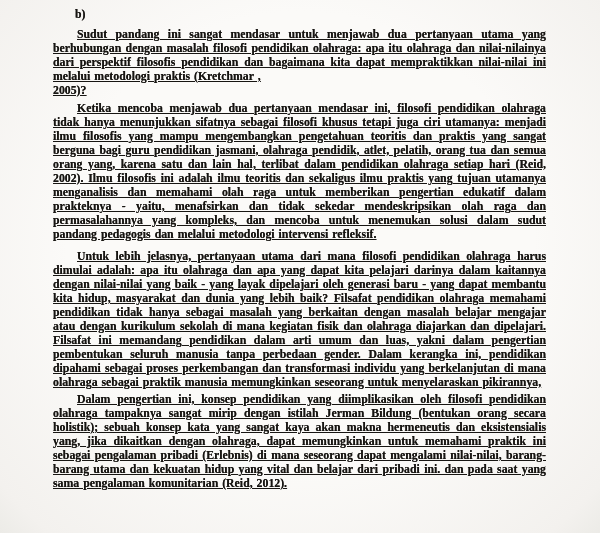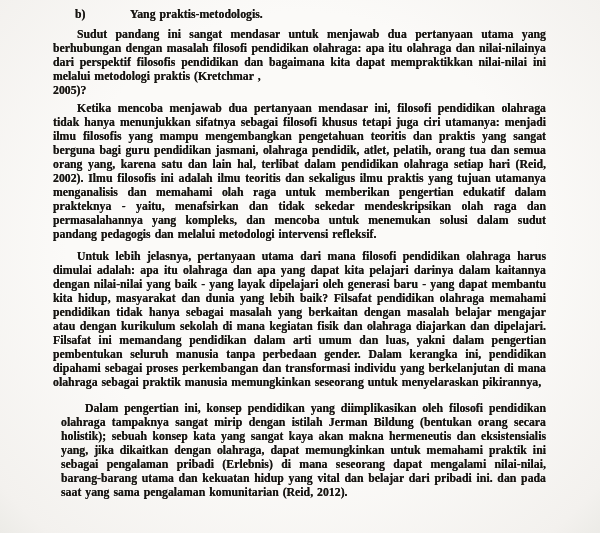--- a/index.html
+++ b/index.html
@@ -34,33 +34,33 @@
   }
   .heading .marker {
     display: inline-block;
     min-width: 55px;
   }
   .para {
     margin: 0 0 4px 0;
     text-align: justify;
     text-indent: 24px;
     white-space: pre-line;
+    text-decoration: underline;
   }
   .para.gap-after-large { margin-bottom: 8px; }
-  .para.gap-after-medium { margin-bottom: 12px; }
-  .para.last { margin-bottom: 0; margin-left: 8px; }
+  .para.gap-after-medium { margin-bottom: 3px; }
+  .para.last { margin-bottom: 0; }
 </style>
 </head>
 <body>
 
 <div class="page">
 
   <div class="heading">
     <span class="marker">b)</span>
-    <span class="title">Yang praktis-metodologis.</span>
   </div>
 
   <p class="para">Sudut pandang ini sangat mendasar untuk menjawab dua pertanyaan utama yang berhubungan dengan masalah filosofi pendidikan olahraga: apa itu olahraga dan nilai-nilainya dari perspektif filosofis pendidikan dan bagaimana kita dapat mempraktikkan nilai-nilai ini melalui metodologi praktis (Kretchmar ,
 2005)?</p>
 
   <p class="para gap-after-large">Ketika mencoba menjawab dua pertanyaan mendasar ini, filosofi pendidikan olahraga tidak hanya menunjukkan sifatnya sebagai filosofi khusus tetapi juga ciri utamanya: menjadi ilmu filosofis yang mampu mengembangkan pengetahuan teoritis dan praktis yang sangat berguna bagi guru pendidikan jasmani, olahraga pendidik, atlet, pelatih, orang tua dan semua orang yang, karena satu dan lain hal, terlibat dalam pendidikan olahraga setiap hari (Reid, 2002). Ilmu filosofis ini adalah ilmu teoritis dan sekaligus ilmu praktis yang tujuan utamanya menganalisis dan memahami olah raga untuk memberikan pengertian edukatif dalam prakteknya - yaitu, menafsirkan dan tidak sekedar mendeskripsikan olah raga dan permasalahannya yang kompleks, dan mencoba untuk menemukan solusi dalam sudut pandang pedagogis dan melalui metodologi intervensi refleksif.</p>
 
   <p class="para gap-after-medium">Untuk lebih jelasnya, pertanyaan utama dari mana filosofi pendidikan olahraga harus dimulai adalah: apa itu olahraga dan apa yang dapat kita pelajari darinya dalam kaitannya dengan nilai-nilai yang baik - yang layak dipelajari oleh generasi baru - yang dapat membantu kita hidup, masyarakat dan dunia yang lebih baik? Filsafat pendidikan olahraga memahami pendidikan tidak hanya sebagai masalah yang berkaitan dengan masalah belajar mengajar atau dengan kurikulum sekolah di mana kegiatan fisik dan olahraga diajarkan dan dipelajari. Filsafat ini memandang pendidikan dalam arti umum dan luas, yakni dalam pengertian pembentukan seluruh manusia tanpa perbedaan gender. Dalam kerangka ini, pendidikan dipahami sebagai proses perkembangan dan transformasi individu yang berkelanjutan di mana olahraga sebagai praktik manusia memungkinkan seseorang untuk menyelaraskan pikirannya,</p>
 
   <p class="para last">Dalam pengertian ini, konsep pendidikan yang diimplikasikan oleh filosofi pendidikan olahraga tampaknya sangat mirip dengan istilah Jerman Bildung (bentukan orang secara holistik); sebuah konsep kata yang sangat kaya akan makna hermeneutis dan eksistensialis yang, jika dikaitkan dengan olahraga, dapat memungkinkan untuk memahami praktik ini sebagai pengalaman pribadi (Erlebnis) di mana seseorang dapat mengalami nilai-nilai, barang-barang utama dan kekuatan hidup yang vital dan belajar dari pribadi ini. dan pada saat yang sama pengalaman komunitarian (Reid, 2012).</p>

